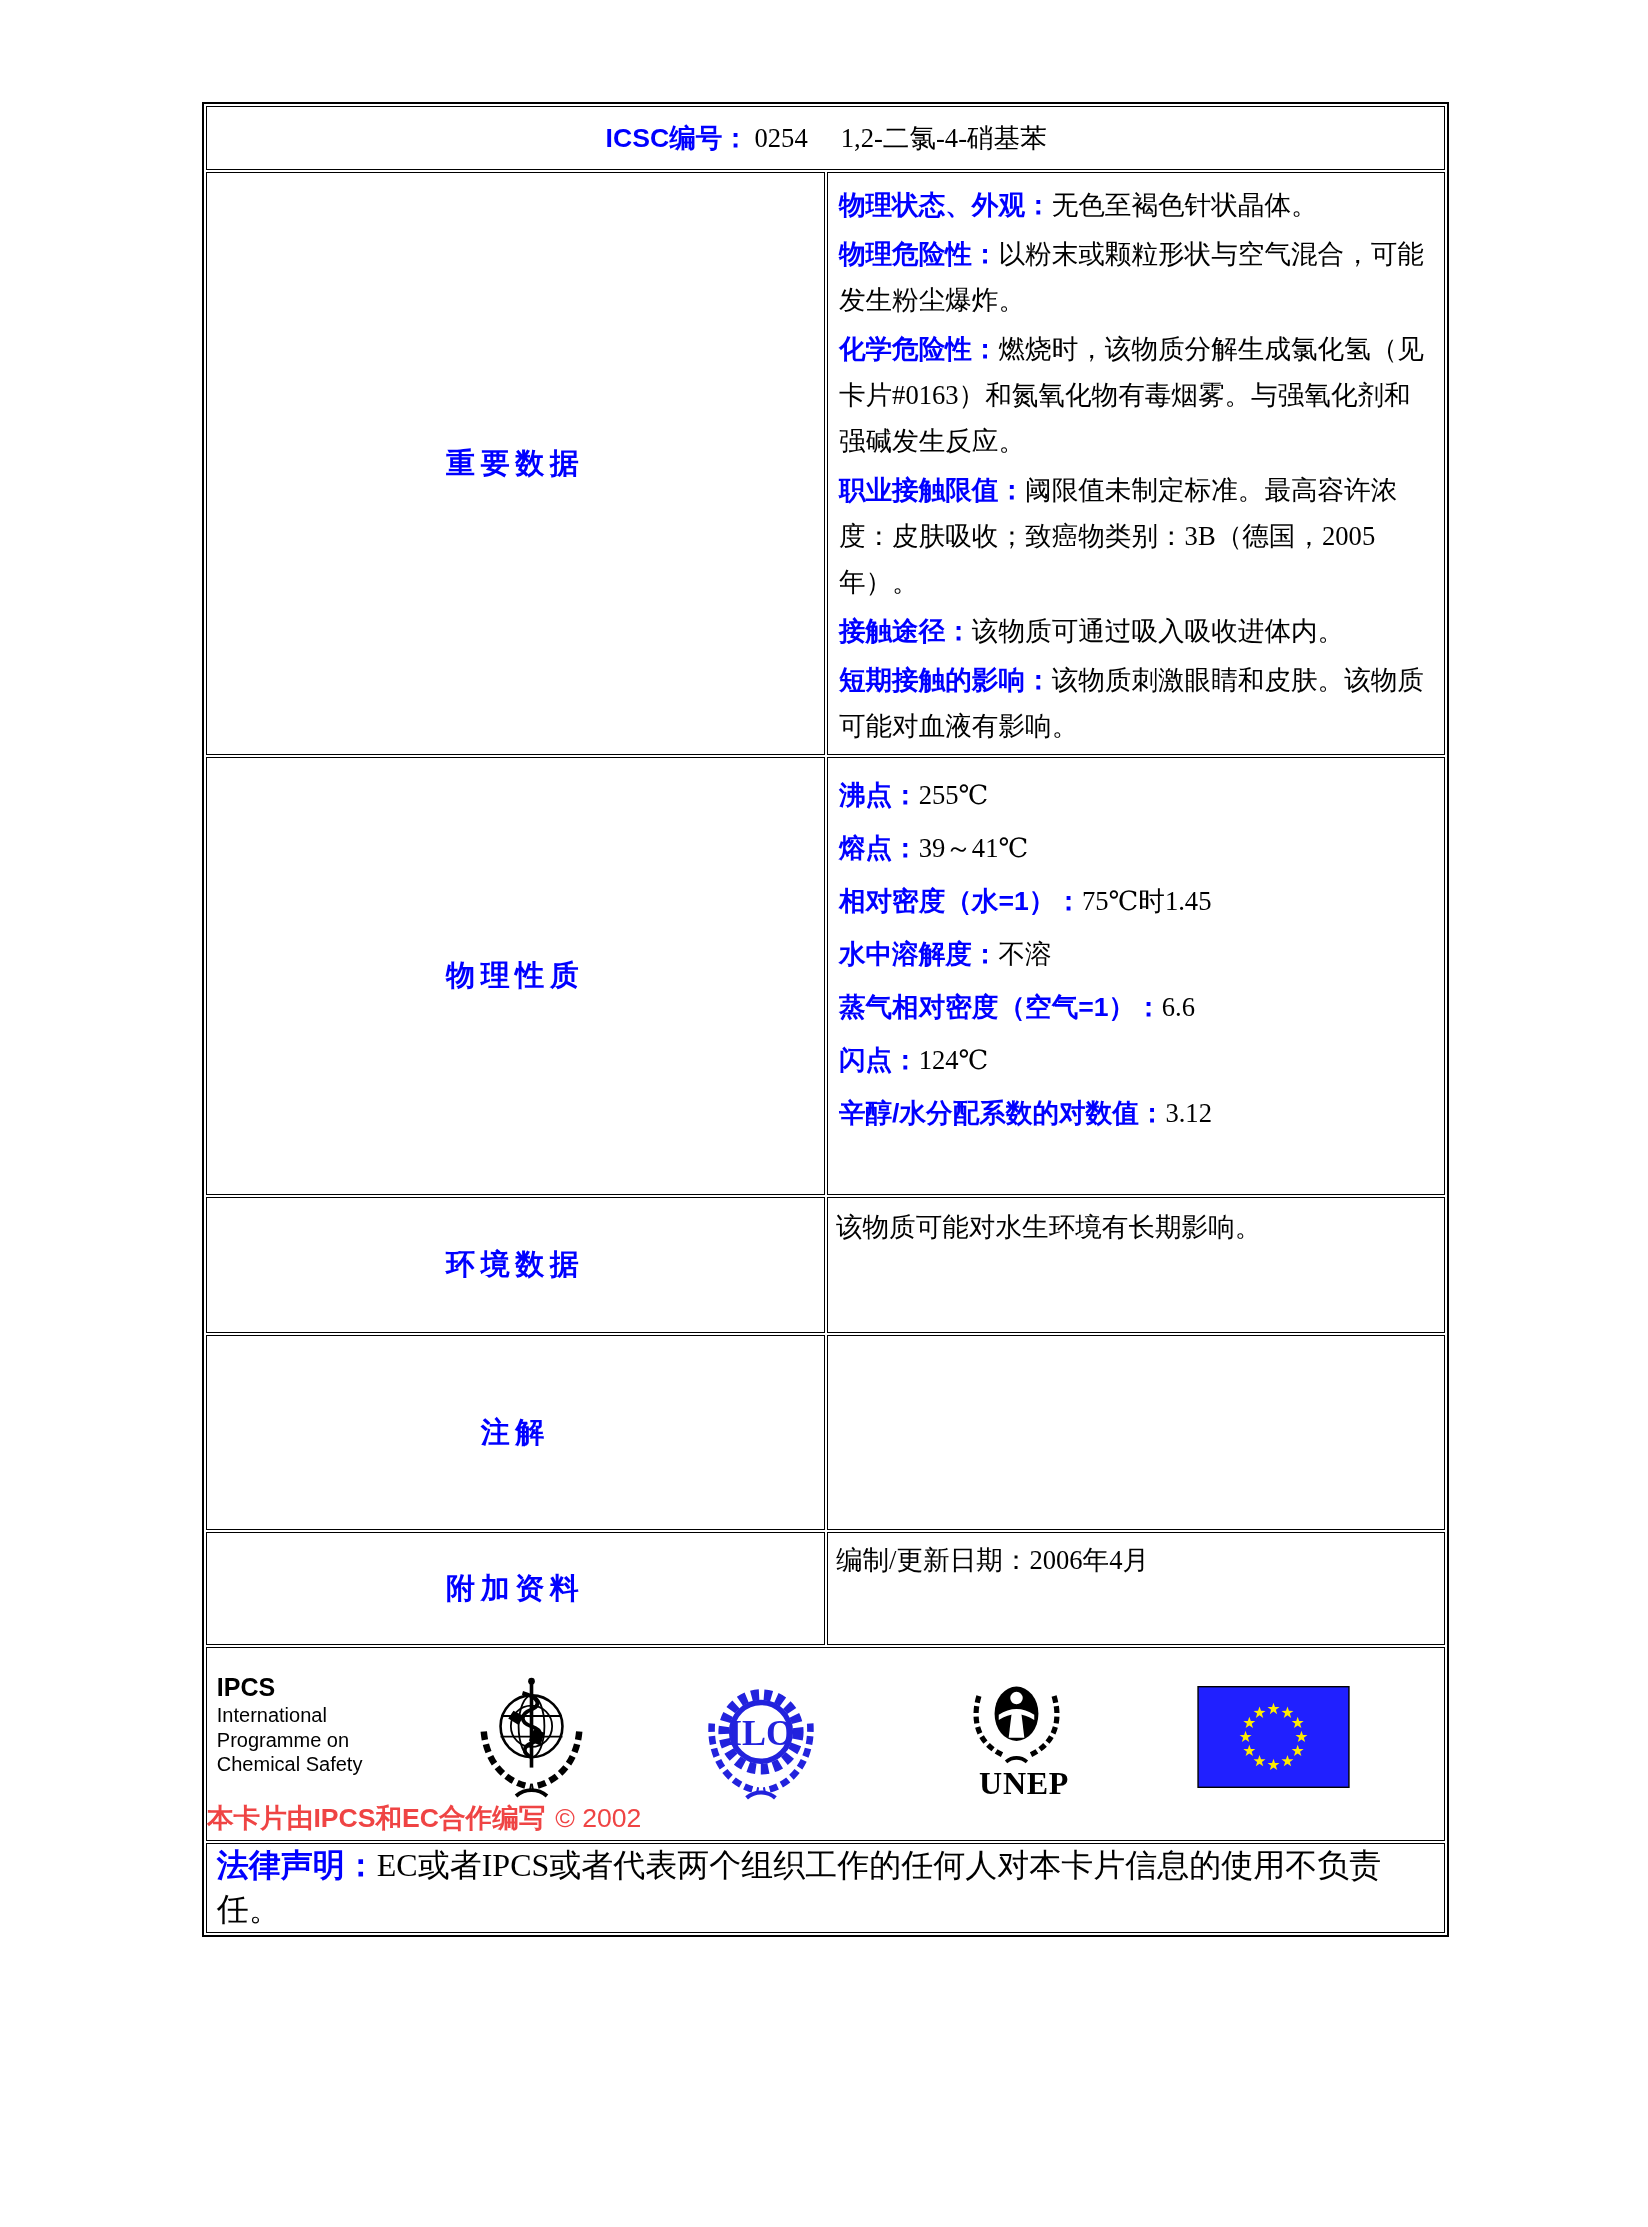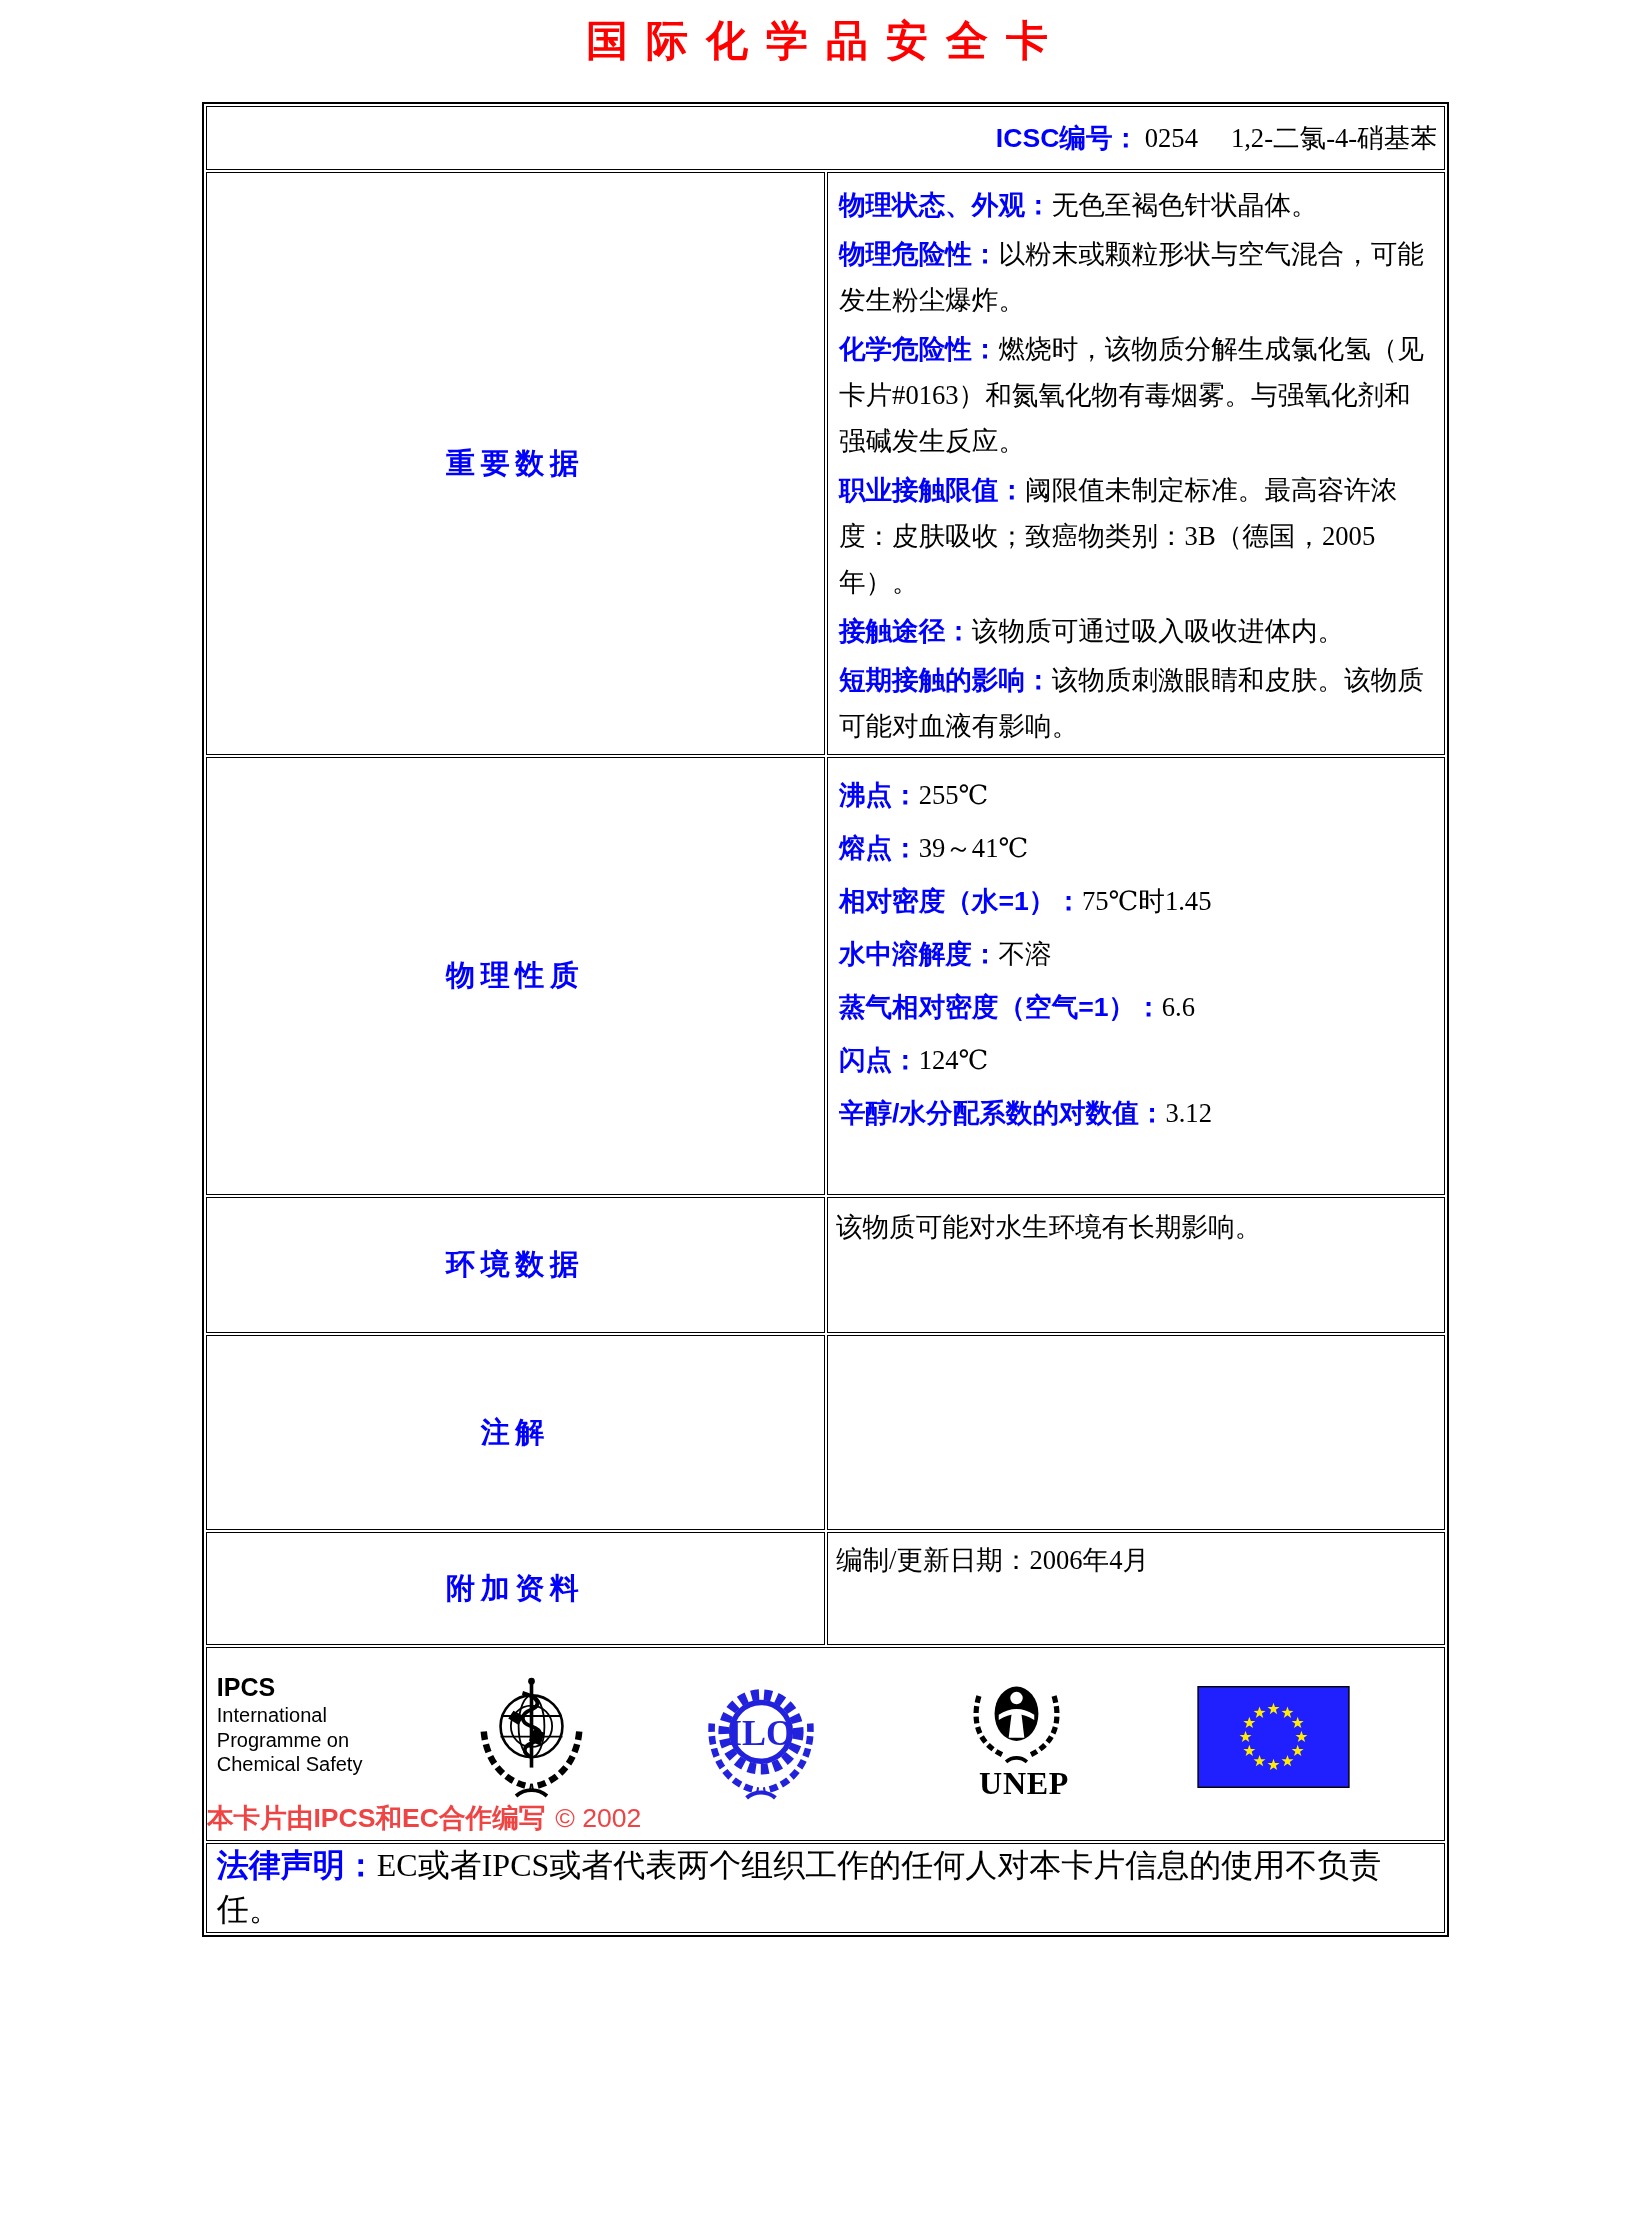--- a/index.html
+++ b/index.html
@@ -49,21 +49,21 @@
     text-align: center;
     color: #0000ff;
     font-weight: bold;
     font-size: 29px;
     letter-spacing: 5.6px;
     font-family: "Liberation Sans", "DejaVu Sans", sans-serif;
   }
   td.hdr-cell { height: 64px; vertical-align: middle; }
   .hdr-flex {
     display: flex;
-    justify-content: flex-end;
+    justify-content: center;
     align-items: center;
     padding: 0 7px 0 8.4px;
     font-size: 26.6px;
     gap: 33px;
   }
   .blue-label {
     color: #0000ff;
     font-weight: bold;
     font-family: "Liberation Sans", "DejaVu Sans", sans-serif;
   }
@@ -116,21 +116,20 @@
     font-family: "Liberation Sans", "DejaVu Sans", sans-serif;
     font-weight: normal;
     margin-left: 9.8px;
   }
 </style>
 </head>
 <body>
 
 <div class="page">
 
-  <div class="doc-title">国际化学品安全卡</div>
 
   <table class="card">
 
     <tbody>
         <tr>
       <td class="hdr-cell" colspan="2">
         <div class="hdr-flex">
           <span>
             <span class="blue-label">ICSC编号：</span><span class="black-text hdr-num">0254</span>
           </span>

